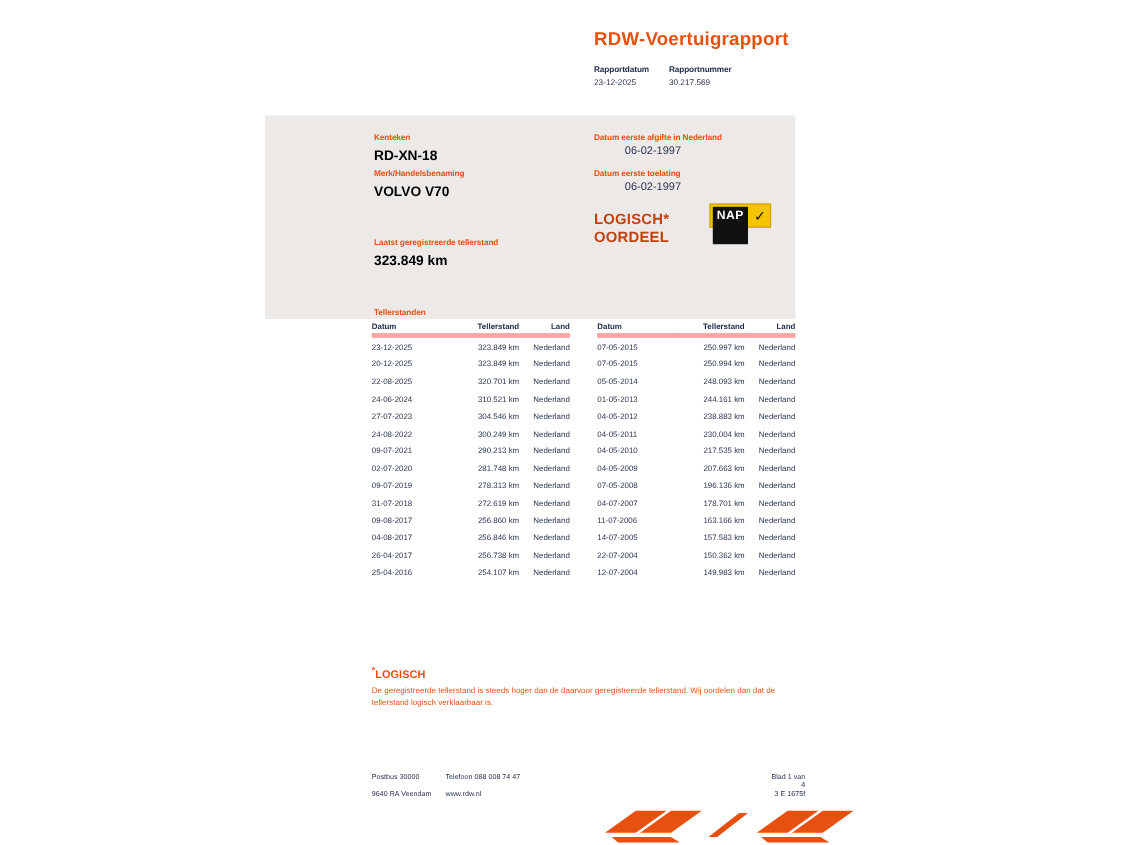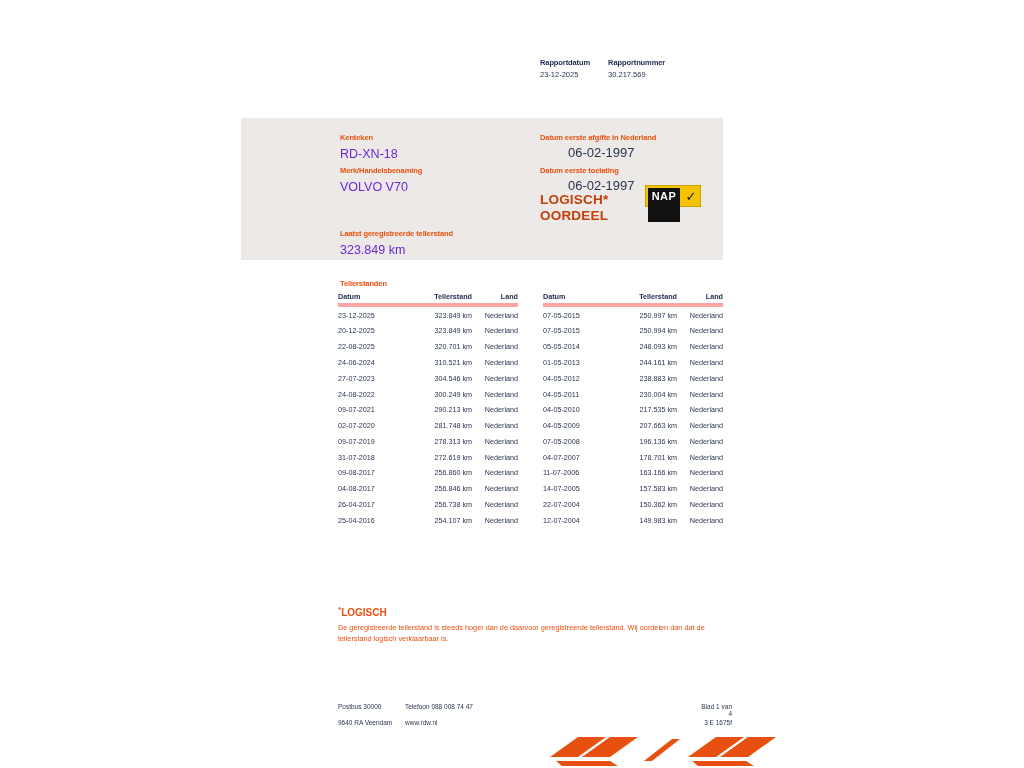--- a/index.html
+++ b/index.html
@@ -74,23 +74,23 @@
   .meta-value {
     margin-top: 3px;
     color: #2a3550;
     font-size: 7.5px;
   }
 
   
   .panel {
     position: absolute;
     left: 241px;
-    top: 118px;
+    top: 105px;
     width: 482px;
-    height: 142px;
+    height: 185px;
     background: #ece9e7;
   }
   .panel-notch {
     position: absolute;
     left: 241px;
     top: 232px;
     width: 0;
     height: 0;
     border-left: 0 solid transparent;
     border-top: 15px solid #ece9e7;
@@ -99,25 +99,26 @@
   .fld-label {
     position: absolute;
     font-size: 7.5px;
     font-weight: bold;
     color: #e8500f;
     letter-spacing: -0.1px;
   }
   .fld-value {
     position: absolute;
     font-size: 12.5px;
-    color: #6d28d9;
+    color: #000000;
+    font-weight: bold;
   }
   .fld-value-sm {
     position: absolute;
-    font-size: 13px;
+    font-size: 10px;
     color: #2a3550;
     padding-left: 28px;
   }
 
   .verdict {
     position: absolute;
     left: 540px;
     top: 192px;
     font-size: 13.5px;
     font-weight: bold;
@@ -242,20 +243,21 @@
     height: 33px;
     overflow: hidden;
   }
 </style>
 </head>
 <body>
 
 <div class="page">
 
 
+  <div class="report-title">RDW-Voertuigrapport</div>
 
   <div class="meta-block">
     <div class="meta-col first">
       <div class="meta-label">Rapportdatum</div>
       <div class="meta-value">23-12-2025</div>
     </div>
     <div class="meta-col">
       <div class="meta-label">Rapportnummer</div>
       <div class="meta-value">30.217.569</div>
     </div>

